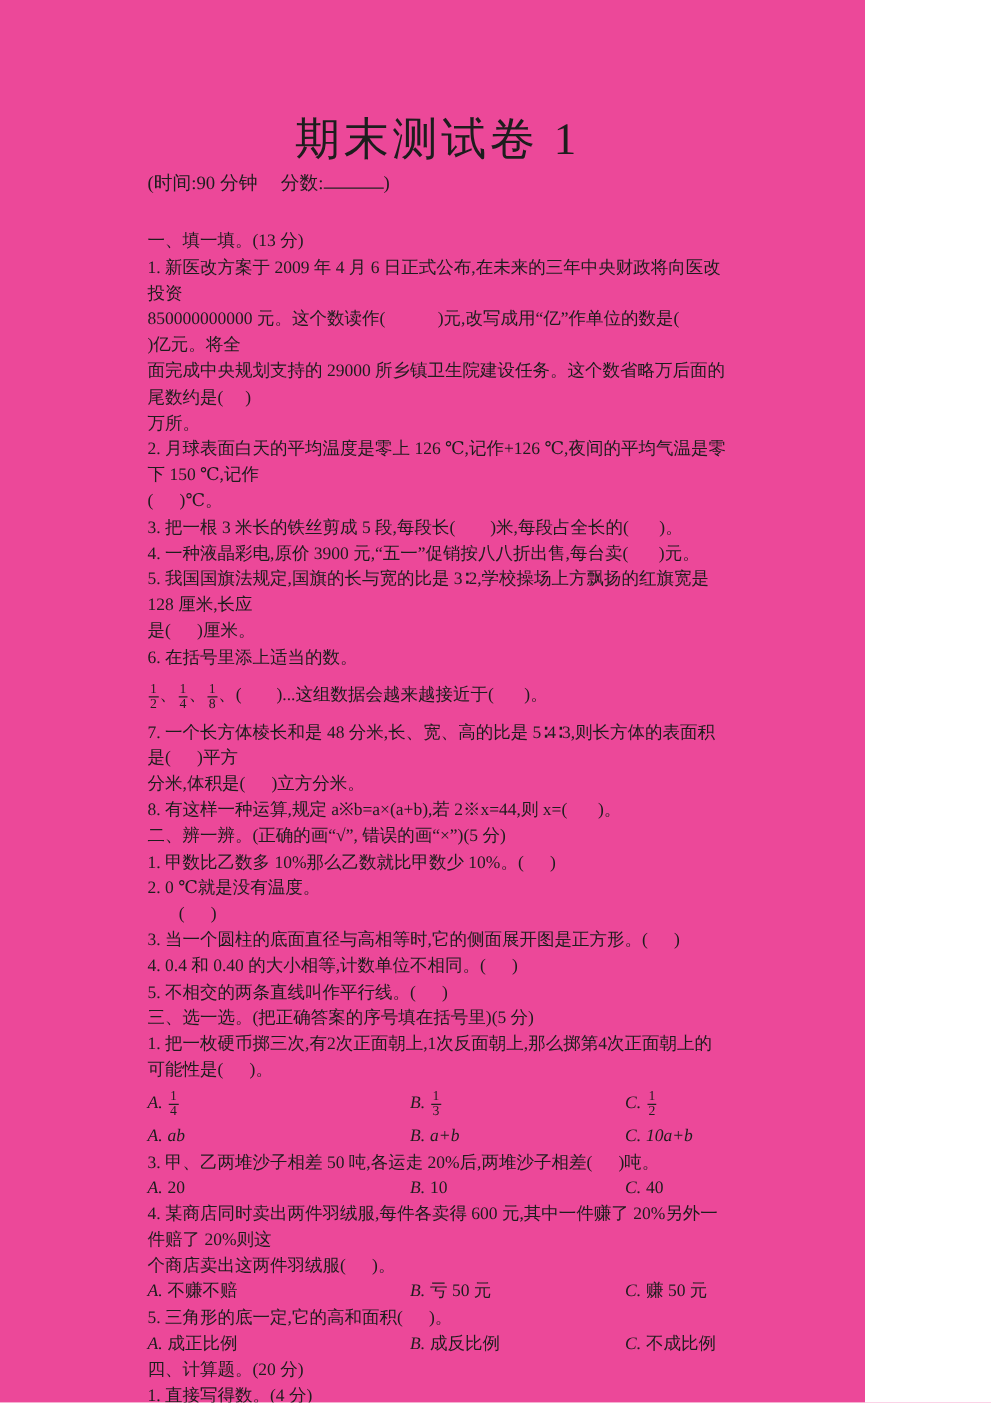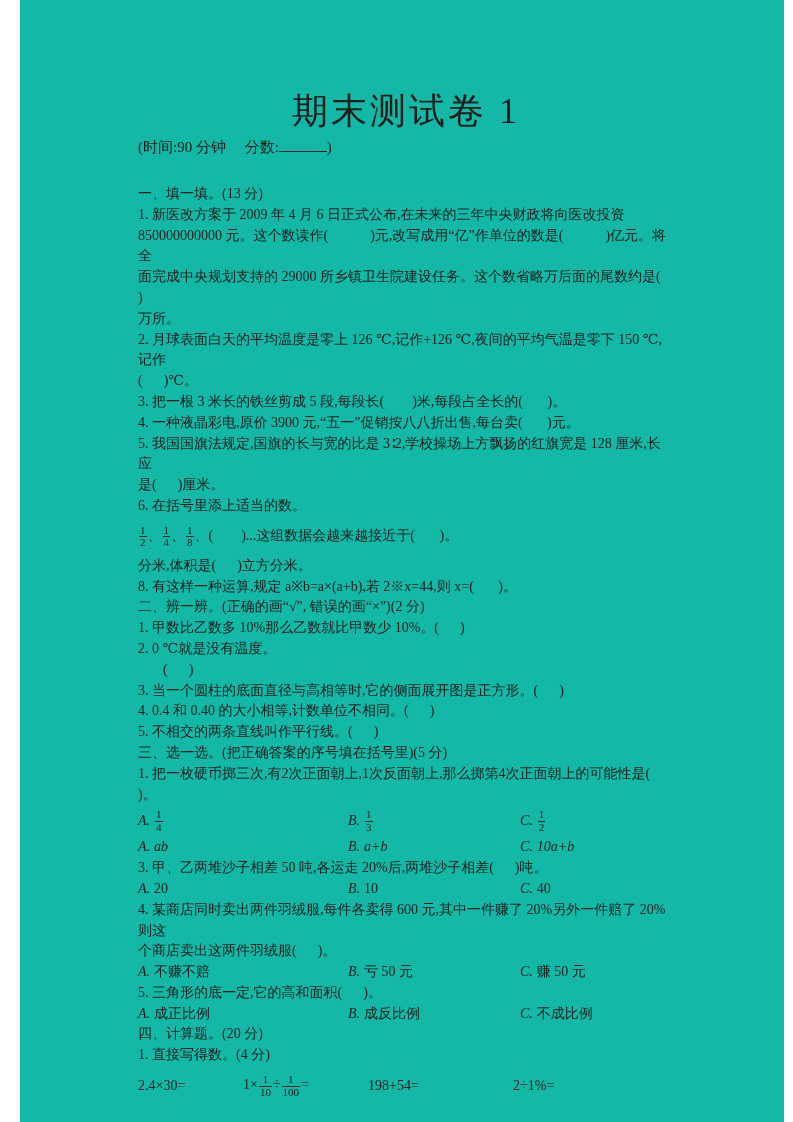--- a/index.html
+++ b/index.html
@@ -2,21 +2,21 @@
 <html><head>
 <meta charset="utf-8">
 <style>
   * { margin:0; padding:0; box-sizing:border-box; }
   html, body { background:#ffffff; }
   body {
     width:793px; height:1122px; overflow:hidden;
     font-family:"Liberation Serif","DejaVu Serif",serif;
     color:#1d1d1d;
   }
-  .doc { width:764px; height:1122px; padding:90px 110px 0 118px; background:#14b8a6;margin-left:20px; }
+  .doc { width:692px; height:1122px; padding:90px 110px 0 118px; background:#ec4899; }
   .title {
     font-size:36px; font-weight:400; text-align:center;
     line-height:42px; letter-spacing:3px; white-space:pre-wrap;
   }
   .meta { text-align:left; font-size:15px; line-height:22px; margin-top:4px; white-space:pre-wrap; }
   .score-blank { display:inline-block; width:48px; height:15px; border-bottom:1px solid #222; vertical-align:baseline; }
   .content { margin-top:26px; }
   .line { font-size:14px; line-height:20.8px; white-space:pre-wrap; }
   .judge { display:flex; justify-content:flex-start; padding-right:22px; }
   .judge .jtext { white-space:pre-wrap; }
@@ -56,24 +56,25 @@
     <p class="line">2. 月球表面白天的平均温度是零上 126 ℃,记作+126 ℃,夜间的平均气温是零下 150 ℃,记作</p>
     <p class="line">(      )℃。</p>
     <p class="line">3. 把一根 3 米长的铁丝剪成 5 段,每段长(        )米,每段占全长的(       )。</p>
     <p class="line">4. 一种液晶彩电,原价 3900 元,“五一”促销按八八折出售,每台卖(       )元。</p>
     <p class="line">5. 我国国旗法规定,国旗的长与宽的比是 3∶2,学校操场上方飘扬的红旗宽是 128 厘米,长应</p>
     <p class="line">是(      )厘米。</p>
     <p class="line">6. 在括号里添上适当的数。</p>
     <p class="line fracline">
       <span class="frac"><span class="fnum">1</span><span class="fden">2</span></span><span>、</span><span class="frac"><span class="fnum">1</span><span class="fden">4</span></span><span>、</span><span class="frac"><span class="fnum">1</span><span class="fden">8</span></span><span>、</span><span>(        )...这组数据会越来越接近于(       )。</span>
     </p>
+    <p class="line">7. 一个长方体棱长和是 48 分米,长、宽、高的比是 5∶4∶3,则长方体的表面积是(      )平方</p>
     <p class="line">分米,体积是(      )立方分米。</p>
     <p class="line">8. 有这样一种运算,规定 a※b=a×(a+b),若 2※x=44,则 x=(       )。</p>
 
-    <p class="line">二、辨一辨。(正确的画“√”, 错误的画“×”)(2 分)</p>
+    <p class="line">二、辨一辨。(正确的画“√”, 错误的画“×”)(5 分)</p>
     <p class="line judge"><span class="jtext">1. 甲数比乙数多 10%那么乙数就比甲数少 10%。</span><span class="jparen">(      )</span></p>
     <p class="line"><span>2. 0 ℃就是没有温度。</span></p>
     <p class="line indent"><span>(      )</span></p>
     <p class="line judge"><span class="jtext">3. 当一个圆柱的底面直径与高相等时,它的侧面展开图是正方形。</span><span class="jparen">(      )</span></p>
     <p class="line judge"><span class="jtext">4. 0.4 和 0.40 的大小相等,计数单位不相同。</span><span class="jparen">(      )</span></p>
     <p class="line judge"><span class="jtext">5. 不相交的两条直线叫作平行线。</span><span class="jparen">(      )</span></p>
 
     <p class="line">三、选一选。(把正确答案的序号填在括号里)(5 分)</p>
     <p class="line">1. 把一枚硬币掷三次,有2次正面朝上,1次反面朝上,那么掷第4次正面朝上的可能性是(      )。</p>
     <p class="line options optrow-frac">

